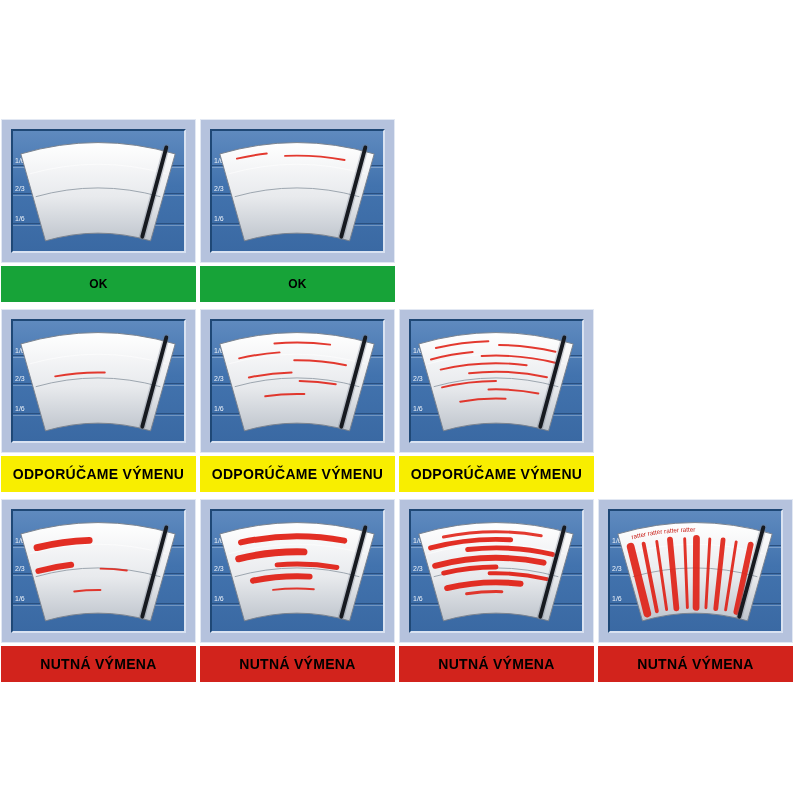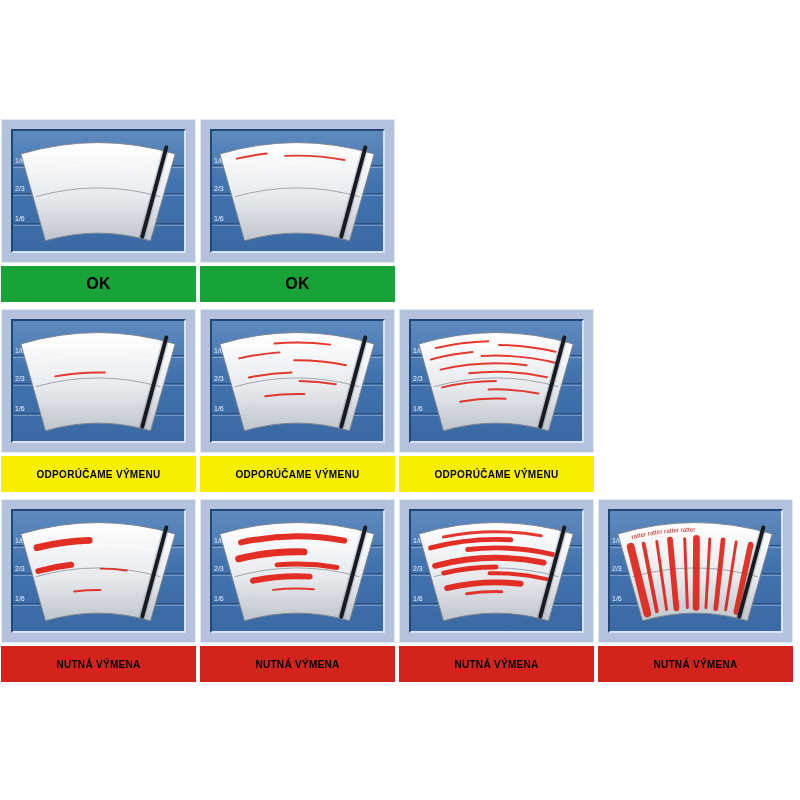--- a/index.html
+++ b/index.html
@@ -8,22 +8,22 @@
   .grid{position:absolute;top:119px;left:1px}
   .row{display:flex;gap:4px;margin-bottom:7px}
   .cell{width:195px}
   .imgbox{height:144px;background:#b5c2dd;border:1px solid #e2e8f3;padding:9px}
   .panel{position:relative;height:124px;border:2px solid;border-color:#1f4876 #d9e2f1 #d9e2f1 #1f4876;
          background:linear-gradient(180deg,#5f8abf 0%,#4273ae 45%,#3a69a3 100%);overflow:hidden}
   .sl{position:absolute;left:0;right:0;height:2px;border-top:1px solid #2a5080;box-shadow:0 1px 0 rgba(255,255,255,.28)}
   .sv{position:absolute;left:2px;top:-9px;font-size:7px;line-height:8px;color:#ecf1f9}
   .fan{position:absolute;left:0;top:0;width:100%;height:100%}
   .bar{height:36px;margin-top:3px;display:flex;align-items:center;justify-content:center;
-       font-weight:bold;font-size:10px;color:#000;letter-spacing:.3px}
-  .bar.ok{background:var(--ok,#17a338);font-size:16px}
+       font-weight:bold;font-size:14px;color:#000;letter-spacing:.3px}
+  .bar.ok{background:var(--ok,#17a338);font-size:12px}
   .bar.warn{background:var(--warn,#f8ee00)}
   .bar.danger{background:var(--danger,#d2231c)}
 </style>
 </head>
 <body>
 
 <div class="stage">
   <div class="grid">
 
     <div class="row">

